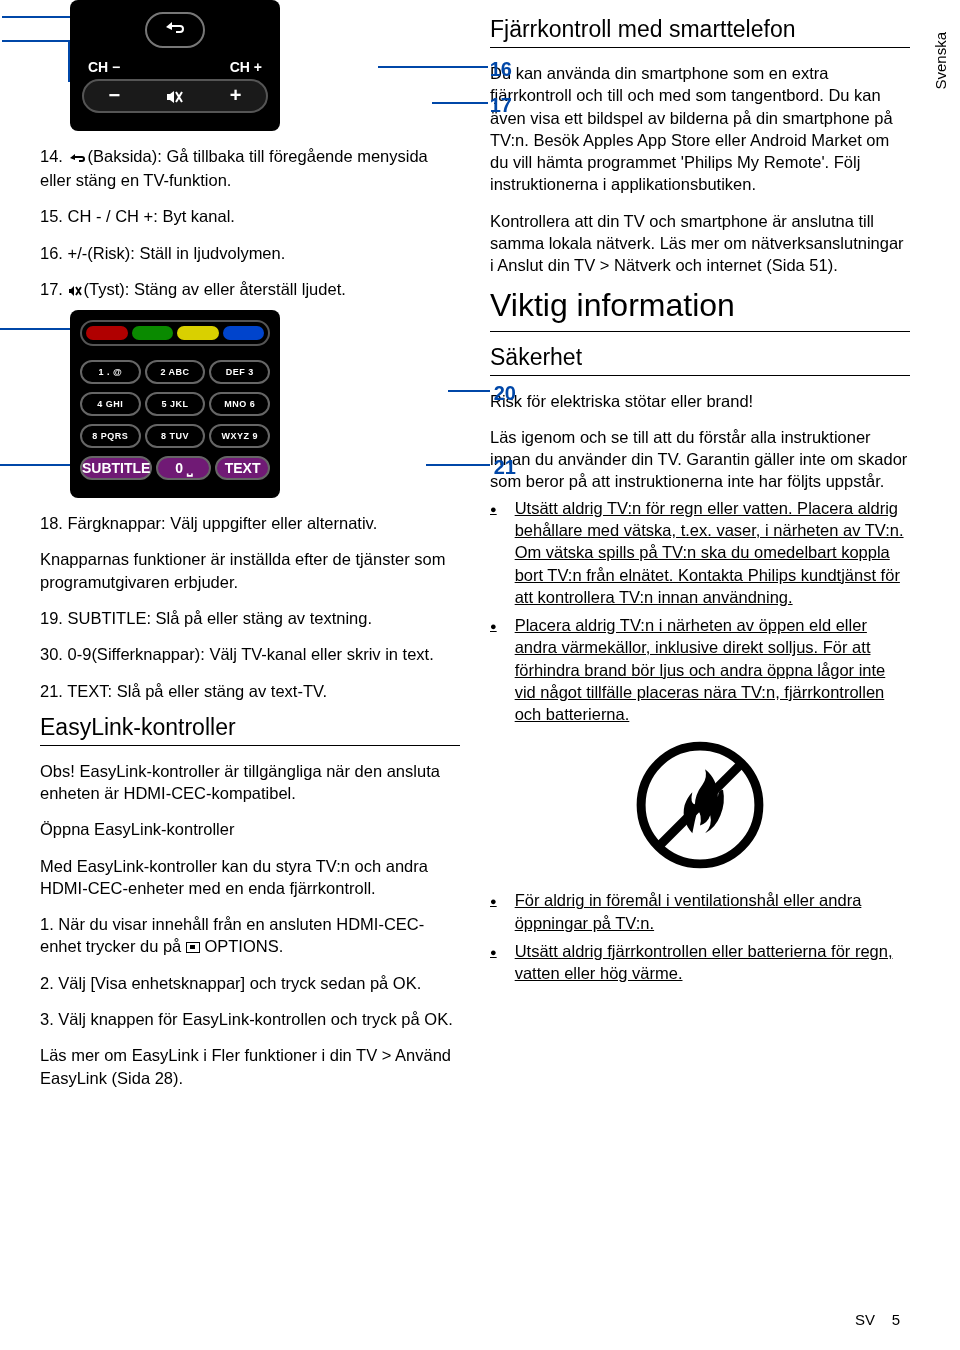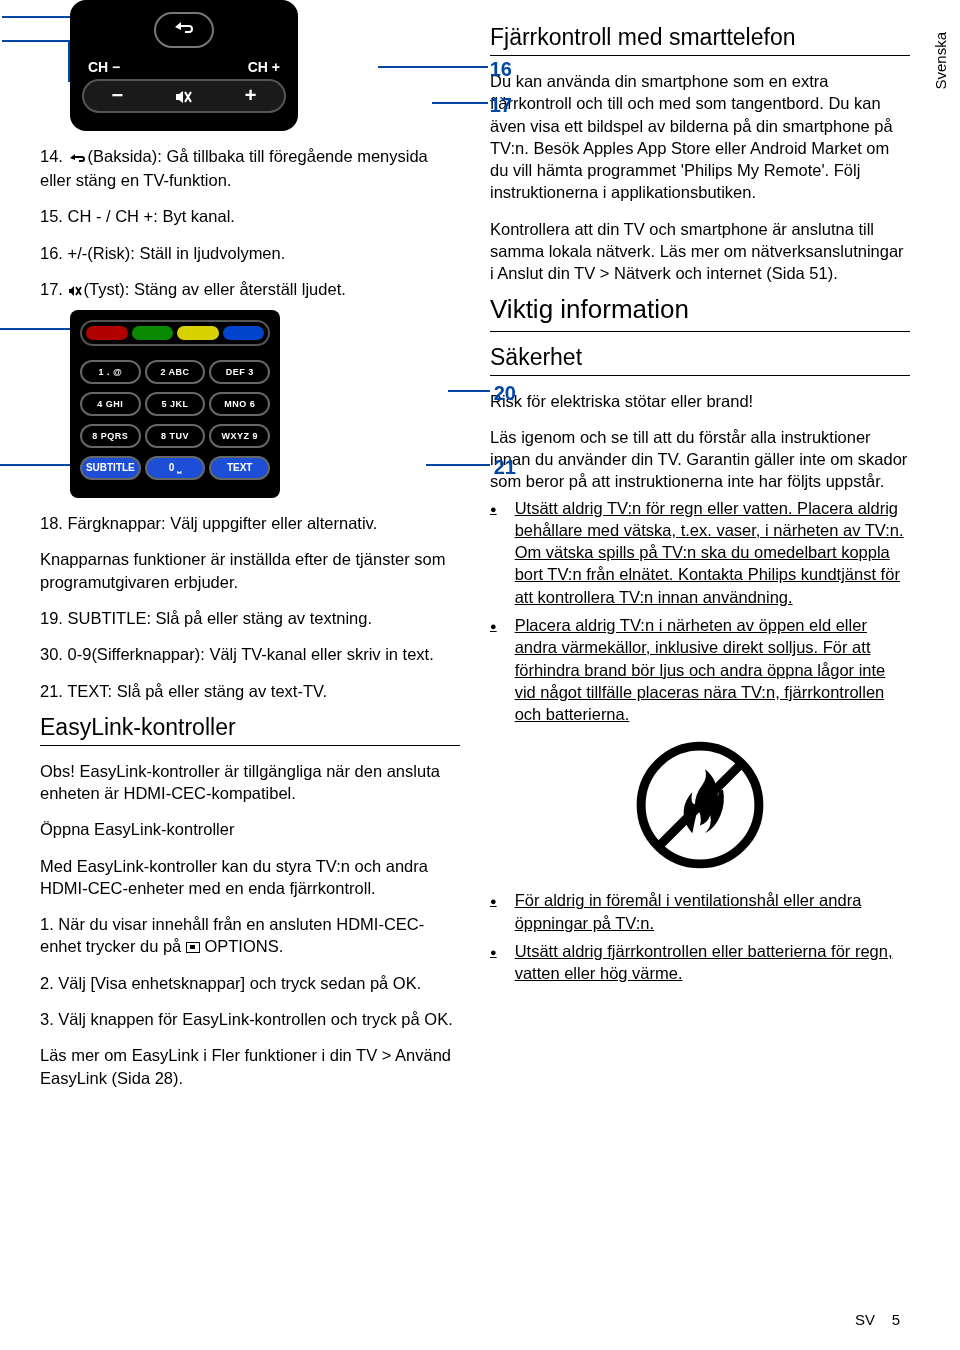--- a/index.html
+++ b/index.html
@@ -1,22 +1,22 @@
 <!DOCTYPE html>
 <html><head>
 <meta charset="utf-8">
 <style>
   * { box-sizing: border-box; margin: 0; padding: 0; }
   body { width: 960px; height: 1350px; font-family: "Segoe UI", Arial, sans-serif; font-size: 16.5px; color: #000; background: #fff; position: relative; line-height: 1.35; }
   .page { display: flex; padding: 0 40px 0 40px; }
   .col { width: 420px; }
   .col.left { margin-right: 30px; }
-  .col.right { padding-top: 12px; }
+  .col.right { padding-top: 4px; }
   .remote-wrap { position: relative; margin: 0 0 8px 30px; }
-  .remote { width: 228px; background: #000; border-radius: 16px; padding: 12px 12px 18px 12px; position: relative; }
+  .remote { width: 210px; background: #000; border-radius: 8px; padding: 12px 12px 18px 12px; position: relative; }
   .back-btn { width: 60px; height: 36px; margin: 0 auto 10px auto; background: #000; border: 2px solid #777; border-radius: 22px; text-align: center; }
   .back-icon { color: #fff; font-size: 17px; line-height: 30px; }
   .ch-row { display: flex; justify-content: space-between; padding: 0 6px 2px 6px; }
   .ch-lab { color: #fff; font-weight: bold; font-size: 14px; }
   .rocker { height: 34px; background: #1a1a1a; border: 2px solid #555; border-radius: 20px; display: flex; align-items: center; position: relative; }
   .rocker .seg { flex: 1; text-align: center; color: #fff; font-weight: bold; font-size: 20px; }
   .rocker .mid { flex: 1; text-align: center; color: #fff; }
   .mid svg { vertical-align: middle; }
   .callout { position: absolute; color: #0047a8; font-weight: bold; font-size: 20px; font-family: Arial, sans-serif; }
   .c16 { right: -52px; top: 56px; }
@@ -30,29 +30,29 @@
   .l16 { right: -28px; top: 66px; width: 110px; }
   .l17 { right: -28px; top: 102px; width: 56px; }
   .remote2-wrap { position: relative; margin: 8px 0 8px 30px; }
   .remote2 { width: 210px; background: #000; border-radius: 8px; padding: 10px 10px 18px 10px; position: relative; }
   .color-row { display: flex; gap: 4px; margin-bottom: 14px; padding: 4px; border: 2px solid #555; border-radius: 18px; }
   .cbtn { flex: 1; height: 14px; border-radius: 8px; }
   .cred { background: #b00000; } .cgrn { background: #0a8a00; } .cyel { background: #d9d000; } .cblu { background: #0044cc; }
   .keypad { display: grid; grid-template-columns: 1fr 1fr 1fr; gap: 8px 4px; }
   .key { background: #000; border: 2px solid #666; border-radius: 18px; height: 24px; color: #fff; font-size: 9px; display: flex; align-items: center; justify-content: center; font-weight: bold; letter-spacing: 0.5px; }
   .bottom-row { display: flex; gap: 4px; margin-top: 8px; }
-  .bkey { flex: 1; background: #1d4ed8; border: 2px solid #666; border-radius: 18px; height: 24px; color: #fff; font-size: 10px; display: flex; align-items: center; justify-content: center; font-weight: bold; }
+  .bkey { flex: 1; background: #701a75; border: 2px solid #666; border-radius: 18px; height: 24px; color: #fff; font-size: 14px; display: flex; align-items: center; justify-content: center; font-weight: bold; }
   .c20 { right: -56px; top: 70px; }
   .c21 { right: -56px; top: 144px; }
   .l18 { left: -75px; top: 18px; width: 92px; }
   .l19 { left: -75px; top: 154px; width: 112px; }
   .l20 { right: -30px; top: 80px; width: 42px; }
   .l21 { right: -30px; top: 154px; width: 64px; }
   p { margin: 14px 0 4px 0; }
-  h2 { font-family: Arial, sans-serif; font-weight: normal; font-size: 26px; margin: 8px 0 4px 0; padding-bottom: 3px; border-bottom: 1px solid #000; }
+  h2 { font-family: Arial, sans-serif; font-weight: normal; font-size: 32px; margin: 8px 0 4px 0; padding-bottom: 3px; border-bottom: 1px solid #000; }
   h3 { font-family: Arial, sans-serif; font-weight: normal; font-size: 23px; margin: 10px 0 6px 0; padding-bottom: 2px; border-bottom: 1px solid #000; }
   .bold { font-weight: normal; }
   .inline-icon { display: inline-block; vertical-align: -2px; }
   .lang-tab { position: absolute; right: 6px; top: 18px; writing-mode: vertical-rl; transform: rotate(180deg); font-size: 15px; padding: 14px 3px; }
   .footer { position: absolute; bottom: 20px; right: 60px; font-size: 15px; }
   ul.bul { list-style: none; padding-left: 0; }
   ul.bul > li { display: flex; margin-bottom: 6px; text-decoration: underline; }
   ul.bul > li::before { content: "●"; font-size: 11px; margin-right: 18px; margin-top: 5px; flex-shrink: 0; }
   .no-flame { width: 128px; height: 128px; margin: 16px auto 20px auto; display: block; }
   .opt-icon { display:inline-block; width:14px; height:11px; border:1.5px solid #000; position:relative; vertical-align:-1px;}

